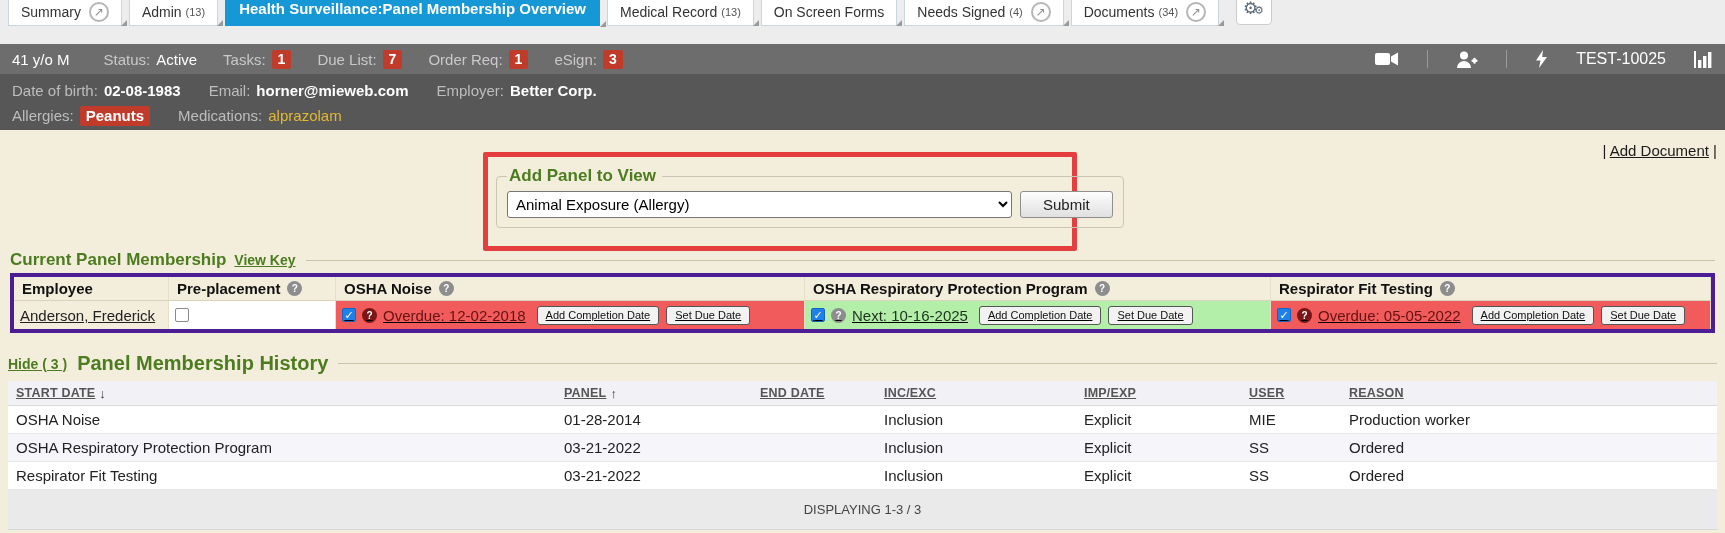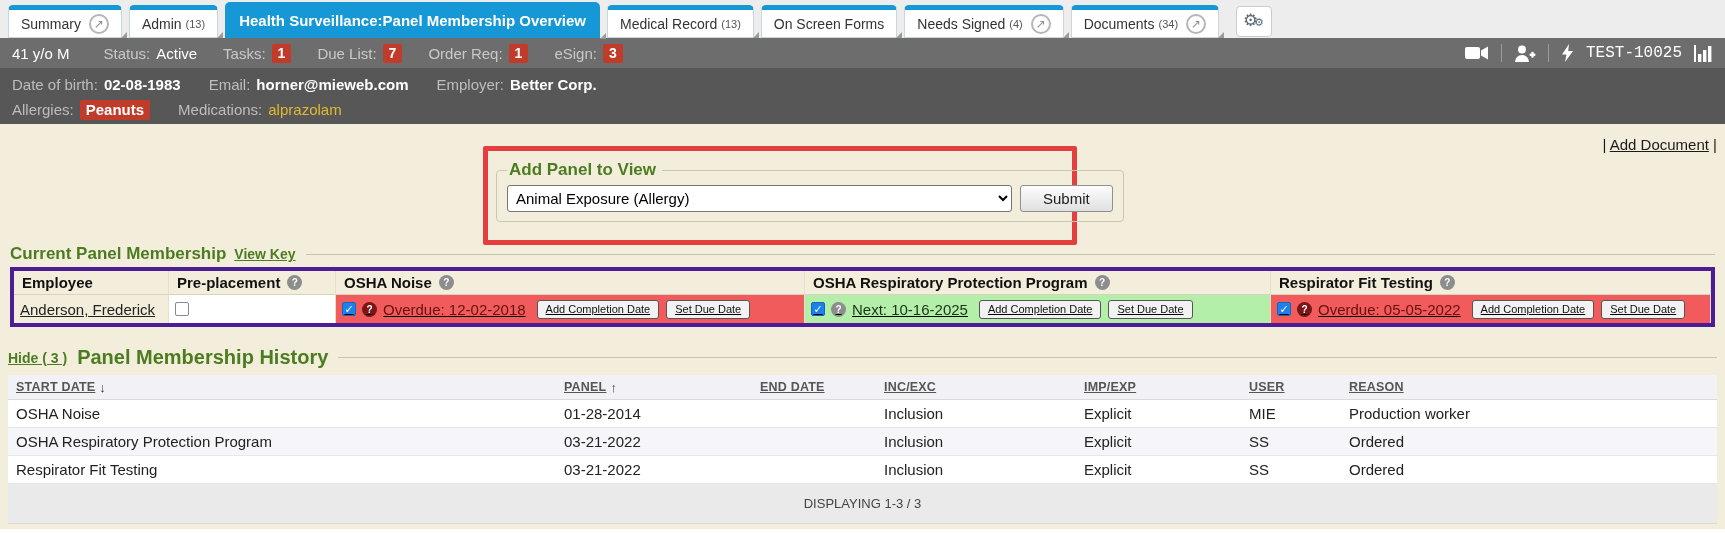--- a/index.html
+++ b/index.html
@@ -1,21 +1,21 @@
 <!DOCTYPE html>
 <html><head>
 <meta charset="utf-8">
 <style>
   * { margin:0; padding:0; box-sizing:border-box; }
   html,body { width:1725px; height:533px; overflow:hidden;
               font-family:"Liberation Sans","DejaVu Sans",sans-serif; background:#fff; }
 
   
-  .tabbar { height:38px; background:#ededed; display:flex; align-items:flex-end;
-            padding:0 0 0 8px; }
+  .tabbar { height:44px; background:#ededed; display:flex; align-items:flex-end;
+            padding:0 0 18px 8px; }
   .tab { position:relative; display:flex; align-items:center; background:#fff;
          border:1px solid #c9d6de; border-top:5px solid #1697d6;
          border-radius:5px 5px 0 0; height:33px; padding:0 12px; margin-right:7px;
          font-size:14px; color:#333; cursor:pointer; white-space:nowrap; }
   .tab::after { content:''; position:absolute; right:-6px; bottom:-1px;
                 border-style:solid; border-width:0 0 6px 6px;
                 border-color:transparent transparent #9a9a9a transparent; }
   .tab.active { background:#1697d6; border:none; height:36px; padding:0 14px;
                 color:#fff; font-weight:bold; font-size:15px; }
   .tab-count { font-size:11px; color:#555; margin-left:4px; }
@@ -30,21 +30,21 @@
 
   
   .pbar1 { height:30px; background:#6d6d6d; display:flex; align-items:center;
            padding:0 12px; color:#fff; font-size:15px; }
   .pname { font-weight:bold; margin-right:22px; }
   .page-sex { margin-right:34px; }
   .plabel { color:#c9c9c9; margin-right:6px; }
   .pval { color:#fff; margin-right:26px; }
   .badge { background:#c13b2b; color:#fff; font-weight:bold; padding:0 6px;
            border-radius:2px; margin-right:26px; font-size:14px; line-height:19px; }
-  .pbar-right { margin-left:auto; display:flex; align-items:center; gap:12px;font-family:Liberation Mono, monospace; }
+  .pbar-right { margin-left:auto; display:flex; align-items:center; gap:28px; }
   .vdiv { width:1px; height:18px; background:#9b9b9b; }
   .chart-id { font-size:16px; color:#fff; }
   .icon-btn { display:flex; align-items:center; cursor:pointer; }
 
   .pbar2 { height:56px; background:#575757; color:#fff; font-size:15px;
            padding:4px 12px 0 12px; }
   .pline { height:25px; display:flex; align-items:center; }
   .p2label { color:#bdbdbd; margin-right:6px; }
   .p2val { color:#fff; font-weight:600; margin-right:28px; }
   .allergy-badge { background:#c13b2b; color:#fff; padding:0 6px; border-radius:2px;

